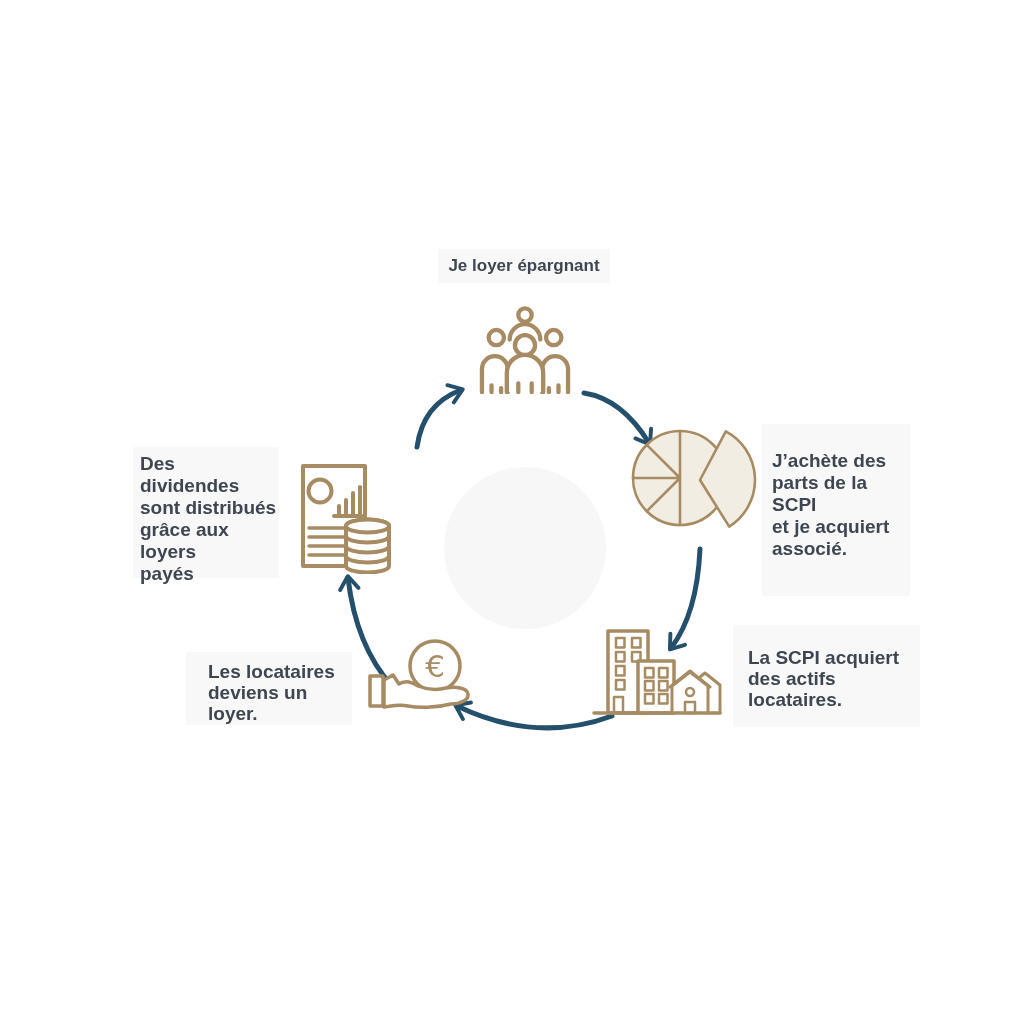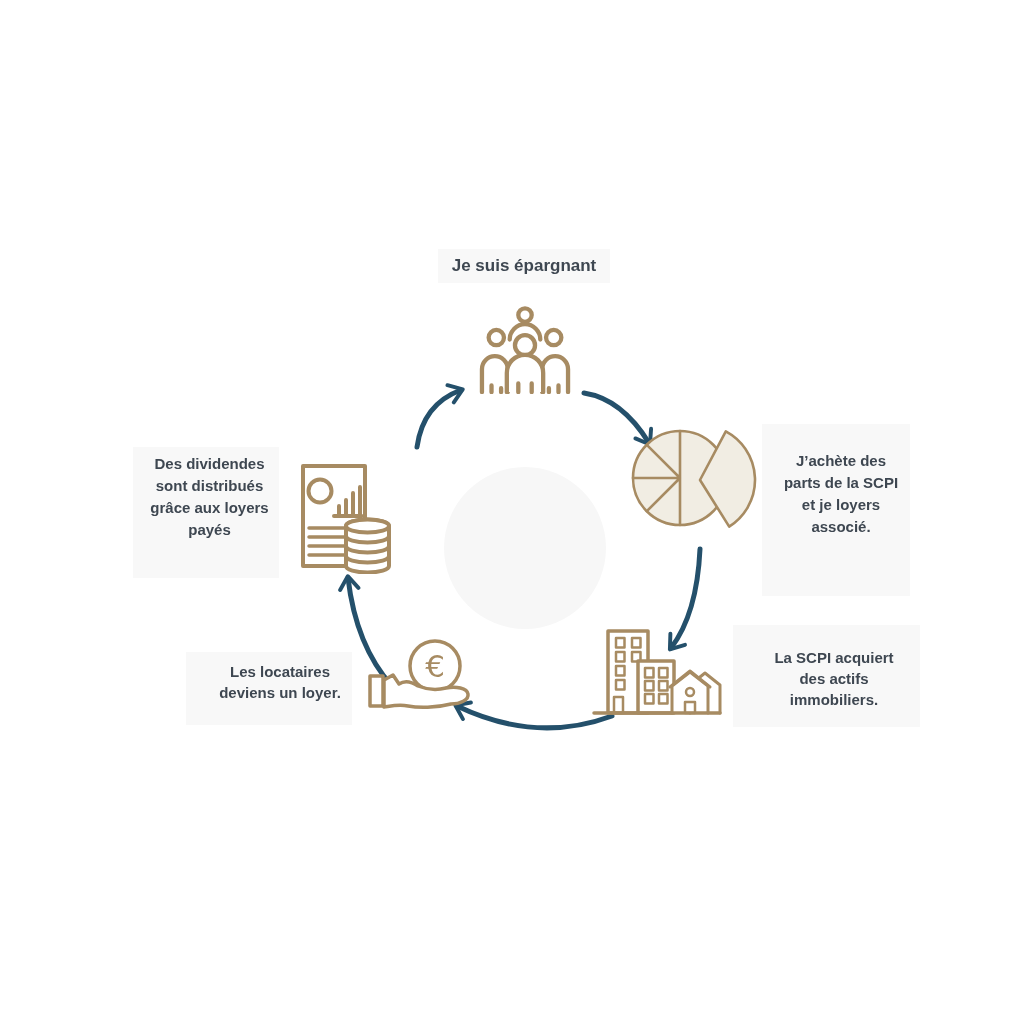--- a/index.html
+++ b/index.html
@@ -18,25 +18,24 @@
   .center-circle {
     left: 444px; top: 467px;
     width: 162px; height: 162px;
     border-radius: 50%;
     background: #f7f7f7;
   }
   .label-box {
     background: #f8f8f8;
     color: #3e4751;
     font-weight: bold;
-    font-size: 15px;
+    font-size: 19px;
     line-height: 22px;
     white-space: pre-line;
     box-sizing: border-box;
-    text-align: center;
   }
   .title-box {
     left: 438px; top: 249px;
     width: 172px; height: 34px;
     font-size: 17px;
     line-height: 34px;
     text-align: center;
     white-space: nowrap;
   }
   .box-buy    { left: 762px; top: 424px; width: 148px; height: 172px; padding: 26px 0 0 10px; }
@@ -60,21 +59,21 @@
     </defs>
     <g fill="none" stroke="#24506B" stroke-width="5" stroke-linecap="round">
       <path d="M 417 447 Q 423 404 461 390" marker-end="url(#ah)"></path>
       <path d="M 584 393 Q 622 399 649 443" marker-end="url(#ah)"></path>
       <path d="M 700 549 Q 697 614 671 648" marker-end="url(#ah)"></path>
       <path d="M 612 716 Q 536 744 457 706" marker-end="url(#ah)"></path>
       <path d="M 392 686 Q 356 646 348 578" marker-end="url(#ah)"></path>
     </g>
   </svg>
 
-  <div class="abs label-box title-box">Je suis épargnant</div>
+  <div class="abs label-box title-box">Je loyer épargnant</div>
 
   <svg class="abs" style="left:477px; top:306px;" width="96" height="88" viewBox="0 0 100 92">
     <g fill="none" stroke="#A78B62" stroke-width="4.5" stroke-linecap="round" stroke-linejoin="round">
       <circle cx="50" cy="9.5" r="7"></circle>
       <path d="M 34 35 a 16 16 0 0 1 32 0" fill="#ffffff"></path>
       <circle cx="20" cy="33" r="8" fill="#ffffff"></circle>
       <circle cx="80" cy="33" r="8" fill="#ffffff"></circle>
       <path d="M 5 90 V 66 a 13.5 13.5 0 0 1 27 0 V 90" fill="#ffffff"></path>
       <path d="M 95 90 V 66 a 13.5 13.5 0 0 0 -27 0 V 90" fill="#ffffff"></path>
       <circle cx="50" cy="41" r="10.5" fill="#ffffff"></circle>
@@ -86,21 +85,21 @@
   <svg class="abs" style="left:630px; top:418px;" width="135" height="125" viewBox="0 0 135 125">
     <g stroke="#A78B62" stroke-width="2.6" stroke-linecap="round" stroke-linejoin="round">
       <circle cx="50" cy="60" r="47" fill="#F1EDE3"></circle>
       <path d="M 50 60 L 50 13 M 50 60 L 16.8 26.8 M 50 60 L 3 60 M 50 60 L 16.8 93.2 M 50 60 L 50 107" fill="none"></path>
       <path d="M 70 62 L 95.8 13.4 A 55 55 0 0 1 99.2 108.6 Z" fill="#F1EDE3"></path>
     </g>
   </svg>
 
   <div class="abs label-box box-buy">J’achète des
 parts de la SCPI
-et je loyers
+et je acquiert
 associé.</div>
 
   <svg class="abs" style="left:592px; top:625px;" width="130" height="92" viewBox="0 0 130 92">
     <g fill="none" stroke="#A78B62" stroke-linecap="round" stroke-linejoin="round">
       <rect x="16" y="6" width="40" height="82" stroke-width="3.5" fill="#ffffff"></rect>
       <g stroke-width="2.5">
         <rect x="24" y="13" width="8.5" height="9.5"></rect>
           <rect x="40" y="13" width="8.5" height="9.5"></rect>
         <rect x="24" y="27" width="8.5" height="9.5"></rect>
           <rect x="40" y="27" width="8.5" height="9.5"></rect>
@@ -121,21 +120,21 @@
       <path d="M 80 88 V 61 L 98 47 L 116 61 V 88" stroke-width="3" fill="#ffffff"></path>
       <path d="M 78 62 L 98 46 L 118 62" stroke-width="3"></path>
       <circle cx="98" cy="67" r="4" stroke-width="2.5"></circle>
       <rect x="93" y="77" width="10" height="11" stroke-width="2.5"></rect>
       <path d="M 2 88 H 128" stroke-width="3.5"></path>
     </g>
   </svg>
 
   <div class="abs label-box box-assets">La SCPI acquiert
 des actifs
-immobiliers.</div>
+locataires.</div>
 
   <svg class="abs" style="left:368px; top:634px;" width="108" height="84" viewBox="0 0 108 84">
     <g fill="none" stroke="#A78B62" stroke-linecap="round" stroke-linejoin="round">
       <circle cx="67" cy="32" r="25" stroke-width="3.5" fill="#ffffff"></circle>
       <text x="67" y="43" text-anchor="middle" font-family="DejaVu Sans, sans-serif" font-size="31" fill="#A78B62" stroke="none">€</text>
       <path d="M 16 46 L 25 41 L 31 50 C 37 46 44 48 50 52 C 60 56 70 56 78 54 C 88 52 99 54 100 60 C 101 66 92 70 83 70 C 68 74 50 74 40 72 C 31 70 23 72 16 73 Z" stroke-width="3.5" fill="#ffffff"></path>
       <rect x="2" y="42" width="13" height="30" stroke-width="3.5" fill="#ffffff"></rect>
     </g>
   </svg>
 

